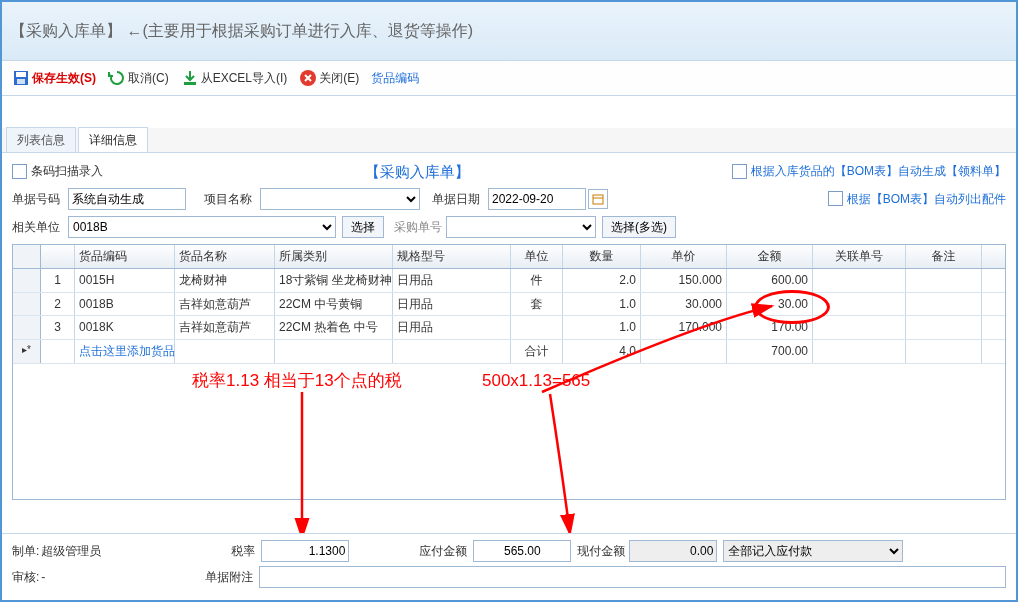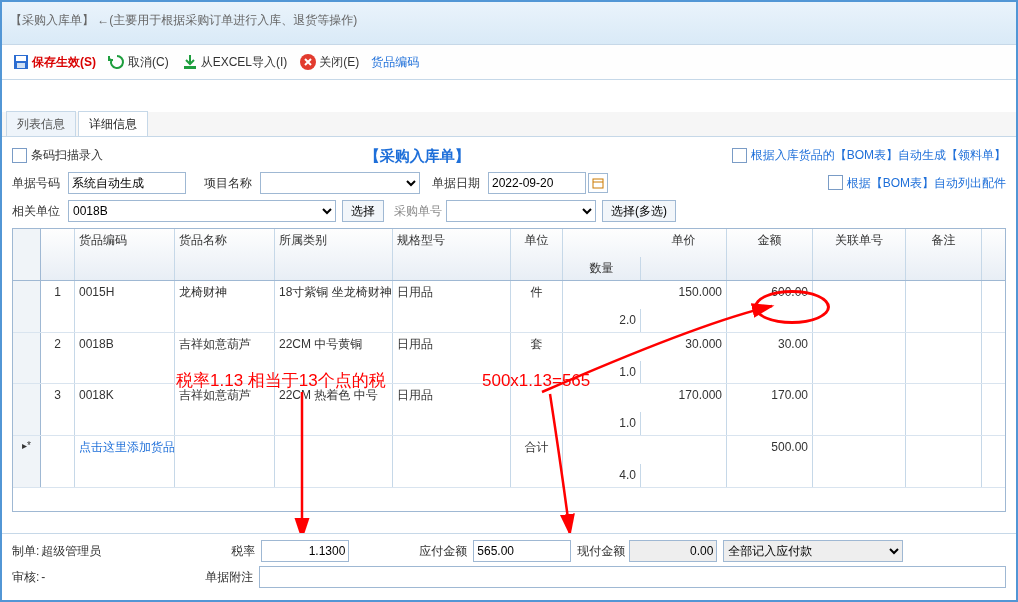--- a/index.html
+++ b/index.html
@@ -1,51 +1,51 @@
 <!DOCTYPE html>
 <html><head>
 <meta charset="utf-8">
 <style>
   html,body{margin:0;padding:0;font:12px/1.4 "Microsoft YaHei","SimSun",Arial,sans-serif;color:#333;background:#f4f4f4;}
   .window{width:1014px;height:598px;border:2px solid #5296d5;background:#fff;position:relative;overflow:hidden;}
-  .titlebar{background:linear-gradient(#eaf3fb,#d9eaf7);height:22px;padding:10px 8px;font-size:12px;color:#666;border-bottom:1px solid #c6d8e8;}
+  .titlebar{background:linear-gradient(#eaf3fb,#d9eaf7);height:22px;padding:18px 8px;font-size:16px;color:#666;border-bottom:1px solid #c6d8e8;}
   .toolbar{display:flex;align-items:center;height:34px;border-bottom:1px solid #c6d8e8;padding:0 4px;background:#fefefe;}
   .tbtn{display:flex;align-items:center;margin:0 6px;cursor:pointer;}
   .tbtn .ic{width:18px;height:18px;margin-right:2px;}
   .tbtn span.red{color:#d90000;font-weight:bold;}
   .tbtn span.blk{color:#333;}
   .tbtn span.blue{color:#1e6fd9;}
   .tabs{display:flex;align-items:flex-end;height:24px;background:#f6f6f6;border-bottom:1px solid #c6d8e8;padding-left:4px;margin-top:32px;}
   .tab{padding:4px 10px 3px;border:1px solid #c6d8e8;border-bottom:none;margin-right:2px;background:#eef4fa;color:#555;cursor:pointer;font-size:12px;}
   .tab.active{background:#fff;color:#222;}
   .content{padding:8px 10px;}
   .row{display:flex;align-items:center;margin-bottom:6px;}
   .chk{width:13px;height:13px;border:1px solid #7a9cc6;margin-right:4px;display:inline-block;vertical-align:middle;}
-  .title-main{color:#1e6fd9;font-size:15px;font-weight:bold;}
+  .title-main{color:#1e6fd9;font-size:15px;font-weight:normal;}
   .rlink{color:#1e6fd9;}
   .lbl{width:56px;color:#333;}
   .inp{border:1px solid #9fb8d3;height:18px;padding:1px 3px;font-size:12px;}
   .sel{border:1px solid #9fb8d3;height:22px;font-size:12px;background:#fff;}
   .btn{border:1px solid #9fb8d3;background:#f2f6fa;height:22px;padding:0 8px;font-size:12px;cursor:pointer;}
   .grid{border:1px solid #9fb8d3;border-top:none;}
   .grid-head{display:flex;background:linear-gradient(#fefefe,#e8eef5);border-top:1px solid #9fb8d3;border-bottom:1px solid #9fb8d3;}
   .gc{border-right:1px solid #c6d8e8;padding:3px 4px;box-sizing:border-box;font-size:12px;overflow:hidden;white-space:nowrap;}
   .grid-head .gc{color:#333;}
   .grow{display:flex;border-bottom:1px solid #d9e4ef;}
   .grow .gc{padding:3px 4px;}
   .num{text-align:right;}
   .ctr{text-align:center;}
   .c0{width:28px;text-align:center;background:#f0f4f8;border-right:1px solid #9fb8d3;}
   .c-idx{width:34px;text-align:center;}
   .c-code{width:100px;}
   .c-name{width:100px;}
   .c-spec{width:118px;}
   .c-cat{width:118px;}
   .c-unit{width:52px;}
-  .c-qty{width:78px;margin-top:28px;}
+  .c-qty{width:78px;}
   .c-price{width:86px;}
   .c-amt{width:86px;}
   .c-link{width:93px;}
   .c-note{width:76px;}
   .gridbody{height:230px;background:#fff;overflow:hidden;}
   .placeholder{color:#1e6fd9;}
   .circle{position:absolute;border:3px solid #ff0000;border-radius:50%;pointer-events:none;}
   .arrow-svg{position:absolute;pointer-events:none;}
   .footer{position:absolute;left:0;right:0;bottom:0;padding:6px 10px 8px;background:#fff;border-top:1px solid #c6d8e8;}
   .frow{display:flex;align-items:center;margin-bottom:4px;}
@@ -204,29 +204,29 @@
         <div class="grow">
           <div class="gc c0" style="font-size:10px;">▸*</div>
           <div class="gc c-idx"></div>
           <div class="gc c-code placeholder">点击这里添加货品</div>
           <div class="gc c-name"></div>
           <div class="gc c-spec"></div>
           <div class="gc c-cat"></div>
           <div class="gc c-unit ctr">合计</div>
           <div class="gc c-qty num">4.0</div>
           <div class="gc c-price"></div>
-          <div class="gc c-amt num">500.00</div>
+          <div class="gc c-amt num">700.00</div>
           <div class="gc c-link"></div>
           <div class="gc c-note"></div>
         </div>
       </div>
     </div>
   </div>
 
-  <div class="anno" style="left:174px;top:367px;text-align:right;">税率1.13 相当于13个点的税</div>
+  <div class="anno" style="left:190px;top:367px;text-align:right;">税率1.13 相当于13个点的税</div>
   <div class="anno" style="left:480px;top:367px;">500x1.13=565</div>
 
   <svg class="arrow-svg" style="left:0;top:0;width:1014px;height:598px">
     <defs>
         <marker id="ah" markerWidth="10" markerHeight="10" refX="8" refY="3" orient="auto">
           <path d="M0,0 L0,6 L9,3 z" fill="#ff0000"></path>
         </marker>
       </defs>
     <path d="M300 390 Q300 500 300 536" stroke="#ff0000" stroke-width="2.5" fill="none" marker-end="url(#ah)"></path>
     <path d="M540 390 Q700 320 770 304" stroke="#ff0000" stroke-width="2.5" fill="none" marker-end="url(#ah)"></path>
@@ -237,21 +237,21 @@
   <div class="circle" style="left:276px;top:538px;width:70px;height:26px;"></div>
   <div class="circle" style="left:534px;top:538px;width:70px;height:26px;"></div>
 
   <div class="footer">
     <div class="frow">
       <span>制单:</span>
       <span style="margin-left:2px">超级管理员</span>
       <span style="margin-left:130px">税率</span>
       <input class="inp" style="width: 80px; margin-left: 6px; text-align: right;" value="1.1300">
       <span style="margin-left:70px">应付金额</span>
-      <input class="inp" style="width: 90px; margin-left: 6px; text-align: left;" value="565.00">
+      <input class="inp" style="width: 90px; margin-left: 6px; text-align: center;" value="565.00">
       <span style="margin-left:6px">现付金额</span>
       <input class="ro-input" style="width: 80px; margin-left: 4px;" value="0.00">
       <select class="sel" style="width:180px;margin-left:6px;background:#eee">
         <option>全部记入应付款</option>
       </select>
     </div>
     <div class="frow">
       <span>审核:</span>
       <span style="margin-left:2px">-</span>
       <span style="margin-left:160px">单据附注</span>

